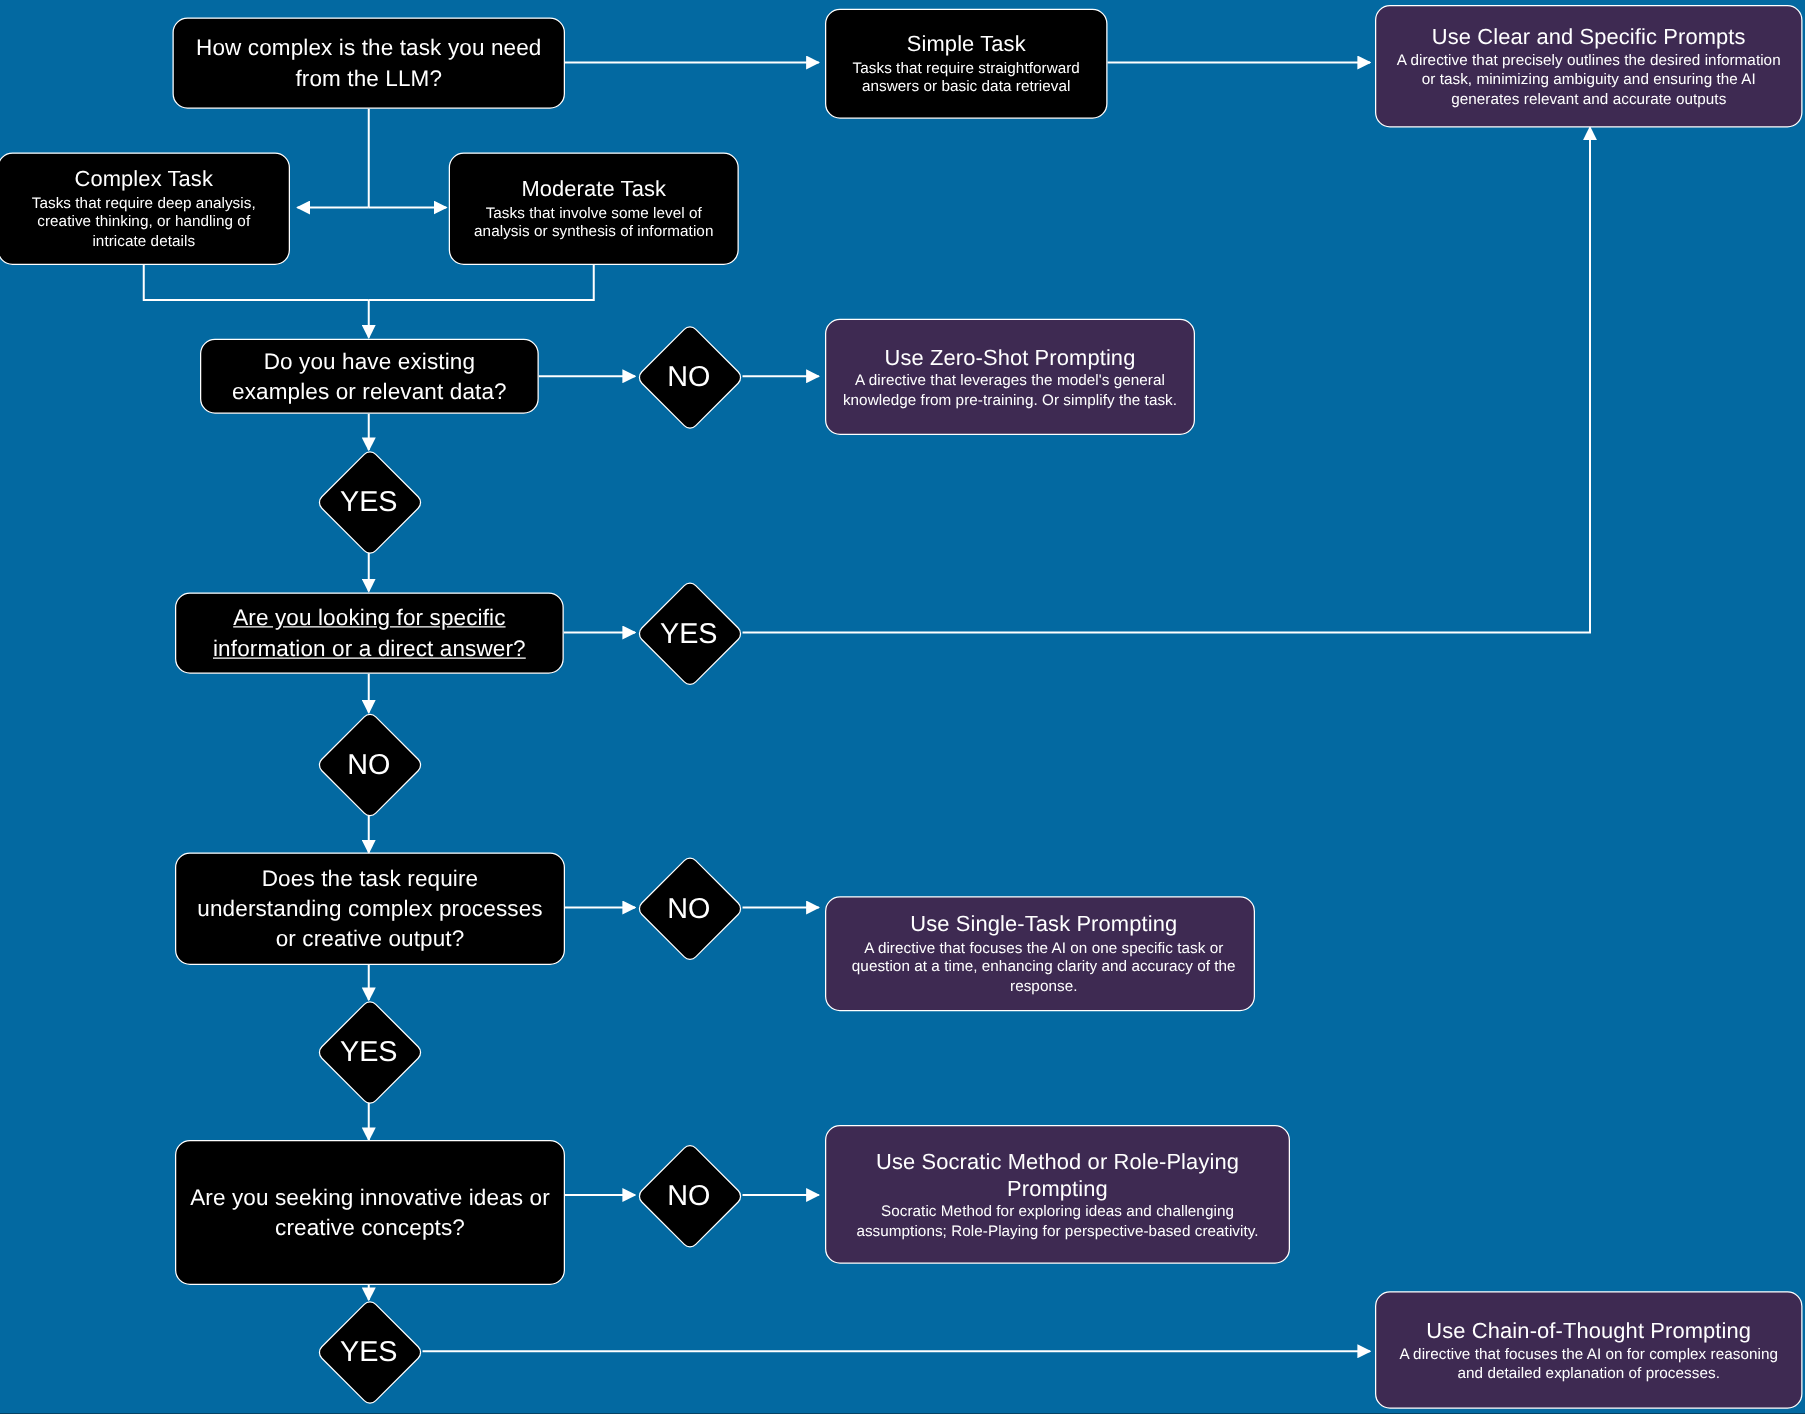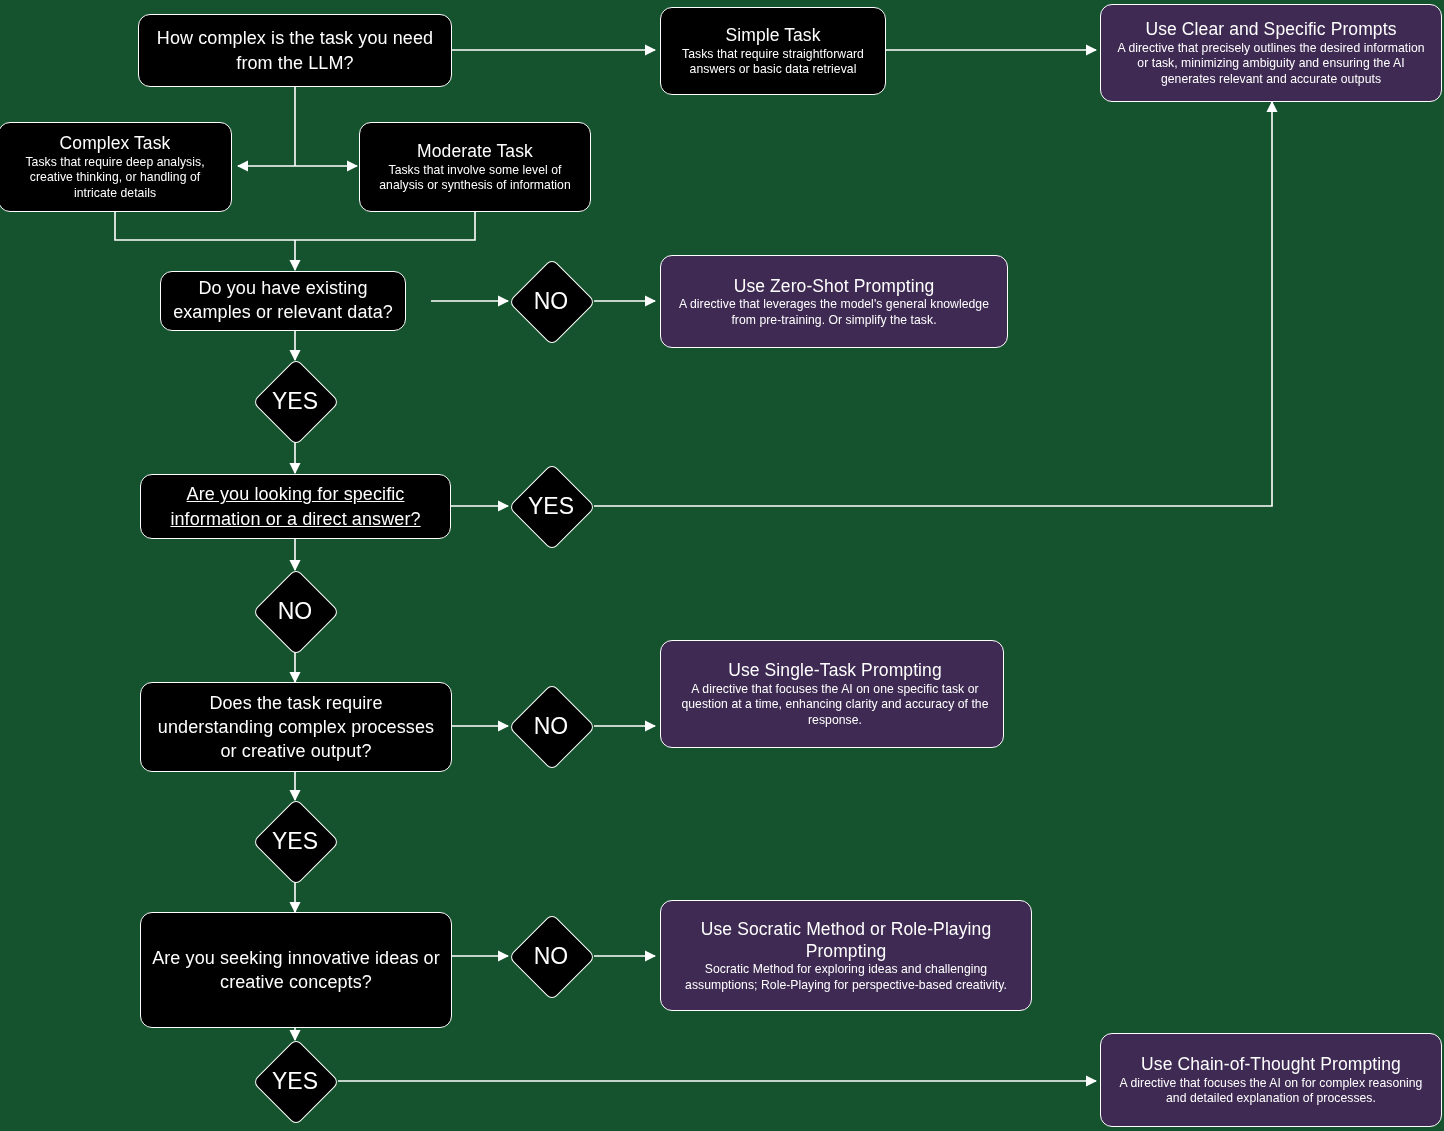--- a/index.html
+++ b/index.html
@@ -4,21 +4,21 @@
 <style>
   html, body {
     margin: 0;
     padding: 0;
     background: #0f0f0f;
   }
   #canvas {
     position: relative;
     width: 1444px;
     height: 1131px;
-    background: #14532d;
+    background: #0369a1;
     overflow: hidden;
     font-family: "Liberation Sans", sans-serif;
     -webkit-font-smoothing: antialiased;
   }
   svg.edges {
     position: absolute;
     left: 0;
     top: 0;
     width: 1444px;
     height: 1131px;
@@ -162,38 +162,38 @@
   <div class="node black" style="left:-2px; top:122px; width:234px; height:90px;">
     <div class="title">Complex Task</div>
     <div class="desc">Tasks that require deep analysis, creative thinking, or handling of intricate details</div>
   </div>
 
   <div class="node black" style="left:359px; top:122px; width:232px; height:90px;">
     <div class="title">Moderate Task</div>
     <div class="desc">Tasks that involve some level of analysis or synthesis of information</div>
   </div>
 
-  <div class="node black plain" style="left:160px; top:271px; width:246px; height:60px;justify-content:flex-end;">
+  <div class="node black plain" style="left:160px; top:271px; width:271px; height:60px;">
     <div class="title">Do you have existing examples or relevant data?</div>
   </div>
 
-  <div class="node purple" style="left:660px; top:255px; width:348px; height:93px;">
+  <div class="node purple" style="left:660px; top:255px; width:296px; height:93px;">
     <div class="title">Use Zero-Shot Prompting</div>
     <div class="desc">A directive that leverages the model's general knowledge from pre-training. Or simplify the task.</div>
   </div>
 
   <div class="node black plain" style="left:140px; top:474px; width:311px; height:65px;text-decoration:underline;">
     <div class="title">Are you looking for specific information or a direct answer?</div>
   </div>
 
   <div class="node black plain" style="left:140px; top:682px; width:312px; height:90px;">
     <div class="title">Does the task require understanding complex processes or creative output?</div>
   </div>
 
-  <div class="node purple" style="left:660px; top:640px; width:344px; height:108px;padding-left:16px;">
+  <div class="node purple" style="left:660px; top:717px; width:344px; height:92px;padding-left:16px;">
     <div class="title">Use Single-Task Prompting</div>
     <div class="desc">A directive that focuses the AI on one specific task or question at a time, enhancing clarity and accuracy of the response.</div>
   </div>
 
   <div class="node black plain" style="left:140px; top:912px; width:312px; height:116px;">
     <div class="title">Are you seeking innovative ideas or creative concepts?</div>
   </div>
 
   <div class="node purple" style="left:660px; top:900px; width:372px; height:111px;">
     <div class="title">Use Socratic Method or Role-Playing Prompting</div>

